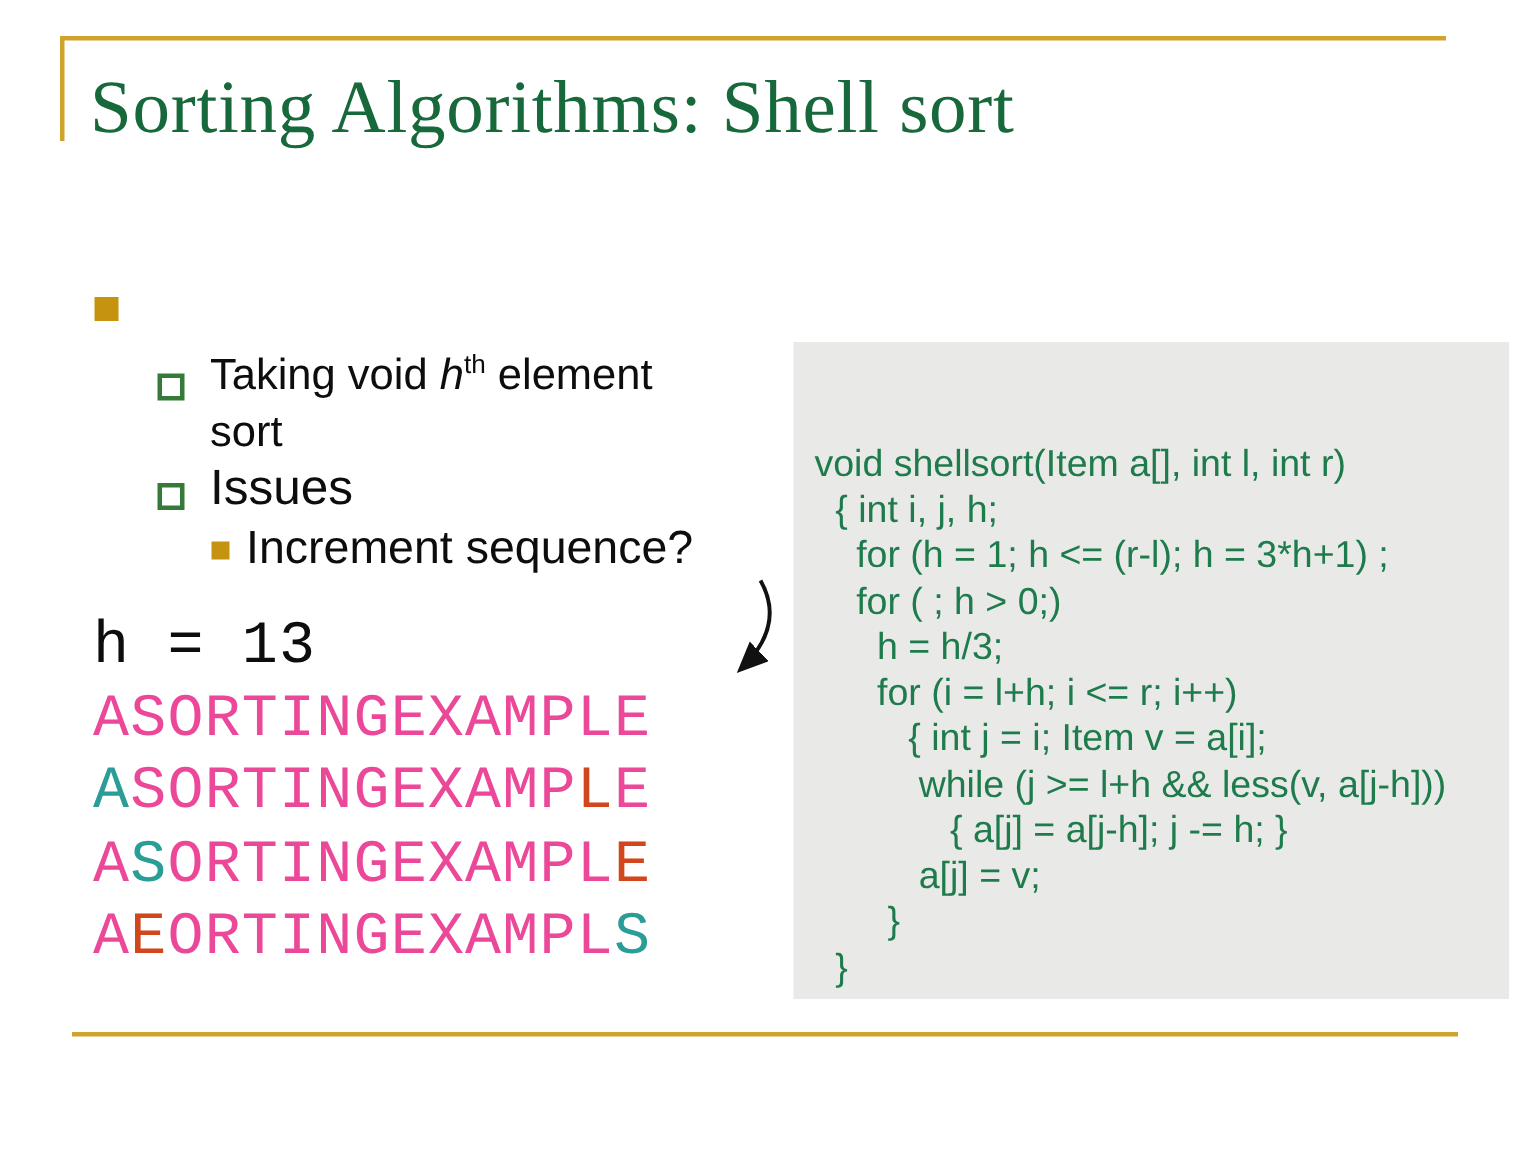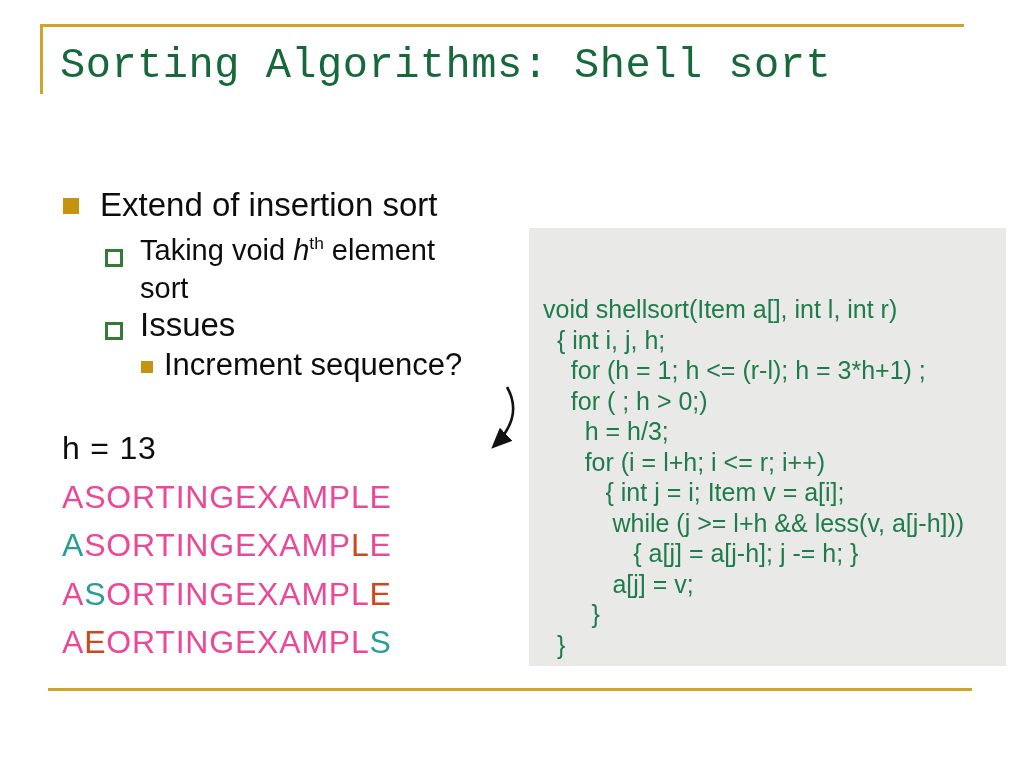--- a/index.html
+++ b/index.html
@@ -3,58 +3,57 @@
 <meta charset="utf-8">
 <style>
   html,body{margin:0;padding:0;background:#fff;}
   .slide{position:relative;width:1024px;height:768px;background:#ffffff;overflow:hidden;
          font-family:"Liberation Sans", sans-serif;}
   
   .rule-top{position:absolute;left:40px;top:24px;width:924px;height:3px;background:#D0A42C;}
   .rule-left{position:absolute;left:40px;top:24px;width:3px;height:70px;background:#D0A42C;}
   .rule-bottom{position:absolute;left:48px;top:688px;width:924px;height:3px;background:#D0A42C;}
   
-  .title{position:absolute;left:60px;top:42px;font-family:Liberation Mono, monospace;
-         font-size:42px;color:#17693C;white-space:nowrap;letter-spacing:0.5px;}
+  .title{position:absolute;left:60px;top:42px;font-family:Liberation Serif, serif;
+         font-size:50px;color:#17693C;white-space:nowrap;letter-spacing:0.5px;}
   
   .b-sq{position:absolute;background:#C69310;}
   .b1-sq{left:63px;top:198px;width:16px;height:16px;}
   .b-hollow{position:absolute;width:12px;height:12px;border:3px solid #357A38;background:transparent;}
   .b2-sq{left:105px;top:249px;}
   .b3-sq{left:105px;top:322px;}
   .b4-sq{left:141px;top:361px;width:12px;height:12px;}
   .b1-text{position:absolute;left:100px;top:186px;font-size:33px;color:#0D0D0D;}
   .b2-text{position:absolute;left:140px;top:231px;font-size:29px;color:#0D0D0D;line-height:38px;}
   .b3-text{position:absolute;left:140px;top:306px;font-size:33px;color:#0D0D0D;}
   .b4-text{position:absolute;left:164px;top:347px;font-size:31px;color:#0D0D0D;}
   .b2-text sup{font-size:60%;line-height:0;}
   .b2-text i{font-family:"Liberation Sans", sans-serif;}
   
-  .trace{position:absolute;left:62px;top:424px;font-size:32px;line-height:48.5px;
-         letter-spacing:0.8px;color:#0D0D0D;white-space:nowrap;}
+  .trace{position:absolute;left:62px;top:408px;font-size:40px;line-height:48.5px;
+         letter-spacing:0.8px;color:#0D0D0D;white-space:nowrap;font-family:Liberation Mono, monospace;}
   .c-ink{color:#ec4899;} .c-teal{color:#2B9D97;} .c-red{color:#D2461D;}
   
   .code-panel{position:absolute;left:529px;top:180px;width:477px;height:438px;background:#E9E9E7;margin-top:48px;}
   .code-lines{position:absolute;left:14px;top:66px;font-size:25px;line-height:30.5px;
               color:#1E7B4C;white-space:pre;font-family:"Liberation Sans", sans-serif;}
   
   .arrow{position:absolute;left:478px;top:383px;width:46px;height:78px;}
 </style>
 </head>
 <body>
 
 <div class="slide">
 
   <div class="rule-top"></div>
   <div class="rule-left"></div>
 
   <div class="title">Sorting Algorithms: Shell sort</div>
 
   <div class="b-sq b1-sq"></div>
-  <div class="b1-text">Extend of insertion sort</div>
 
   <div class="b-hollow b2-sq"></div>
   <div class="b2-text"><span>Taking void </span><i>h</i><sup>th</sup><span> element</span><br><span>sort</span></div>
 
   <div class="b-hollow b3-sq"></div>
   <div class="b3-text">Issues</div>
 
   <div class="b-sq b4-sq"></div>
   <div class="b4-text">Increment sequence?</div>
 

